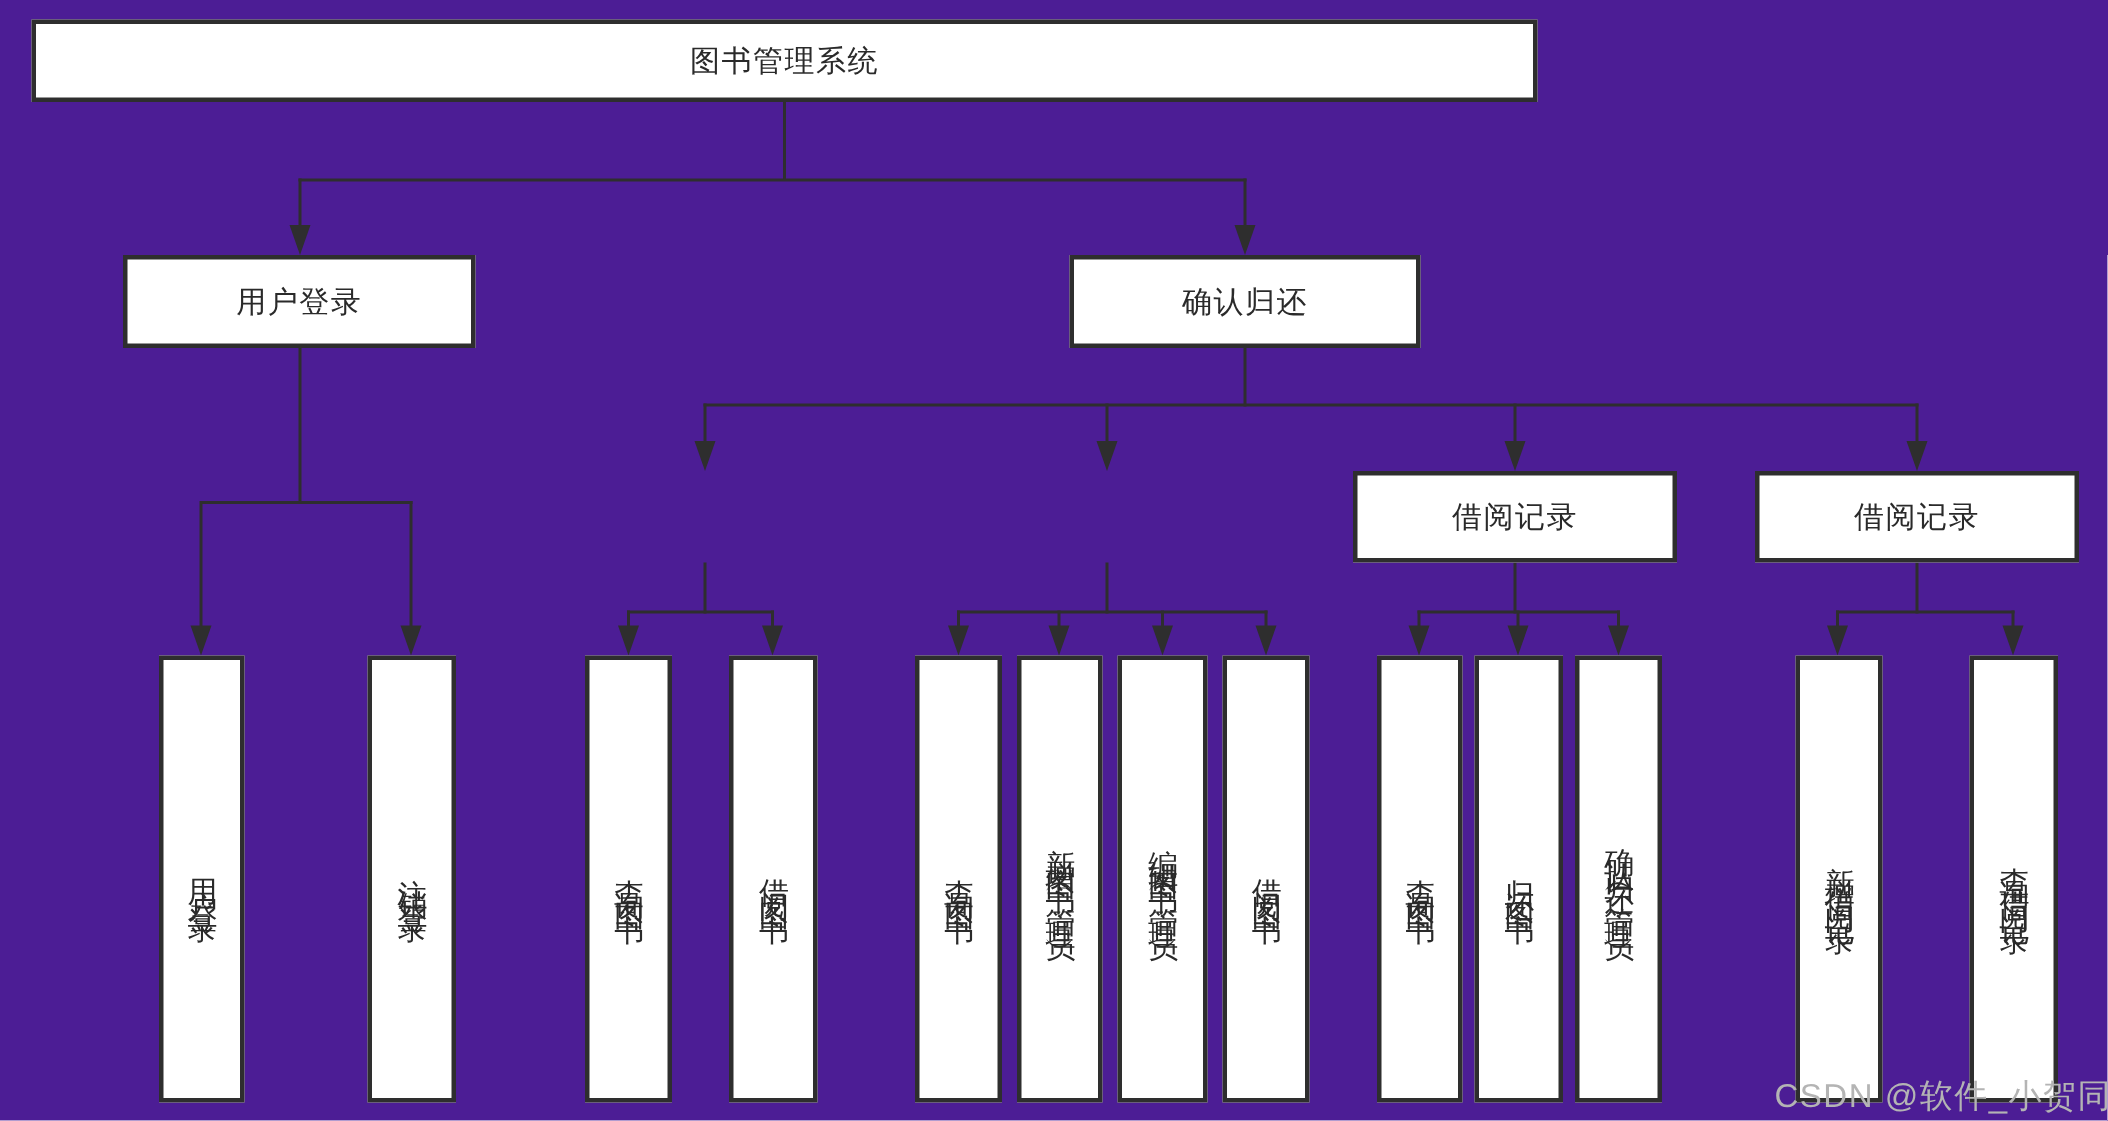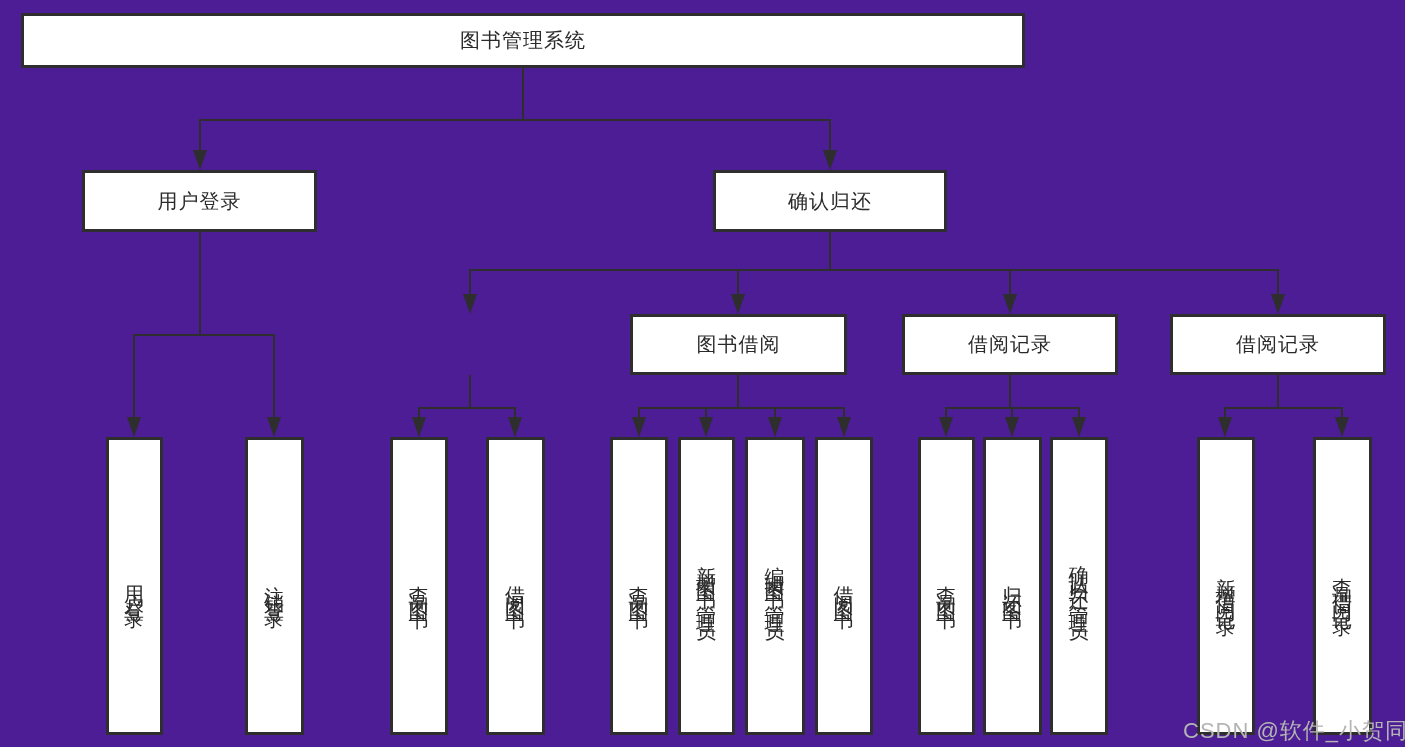--- a/index.html
+++ b/index.html
@@ -84,23 +84,20 @@
   <div class="hline" style="left:469px;top:269px;width:810px;"></div>
   <div class="vline" style="left:469px;top:269px;height:27px;"></div>
   <div class="arrow" style="left:463px;top:294px;"></div>
   <div class="vline" style="left:737px;top:269px;height:27px;"></div>
   <div class="arrow" style="left:731px;top:294px;"></div>
   <div class="vline" style="left:1009px;top:269px;height:27px;"></div>
   <div class="arrow" style="left:1003px;top:294px;"></div>
   <div class="vline" style="left:1277px;top:269px;height:27px;"></div>
   <div class="arrow" style="left:1271px;top:294px;"></div>
 
-  <div class="box" style="left:630px;top:314px;width:217px;height:61px;">
-    <span>图书借阅</span>
-  </div>
   <div class="box" style="left:902px;top:314px;width:216px;height:61px;">
     <span>借阅记录</span>
   </div>
   <div class="box" style="left:1170px;top:314px;width:216px;height:61px;">
     <span>借阅记录</span>
   </div>
 
   <div class="vline" style="left:469px;top:375px;height:34px;"></div>
   <div class="hline" style="left:418px;top:407px;width:98px;"></div>
   <div class="vline" style="left:418px;top:407px;height:12px;"></div>

